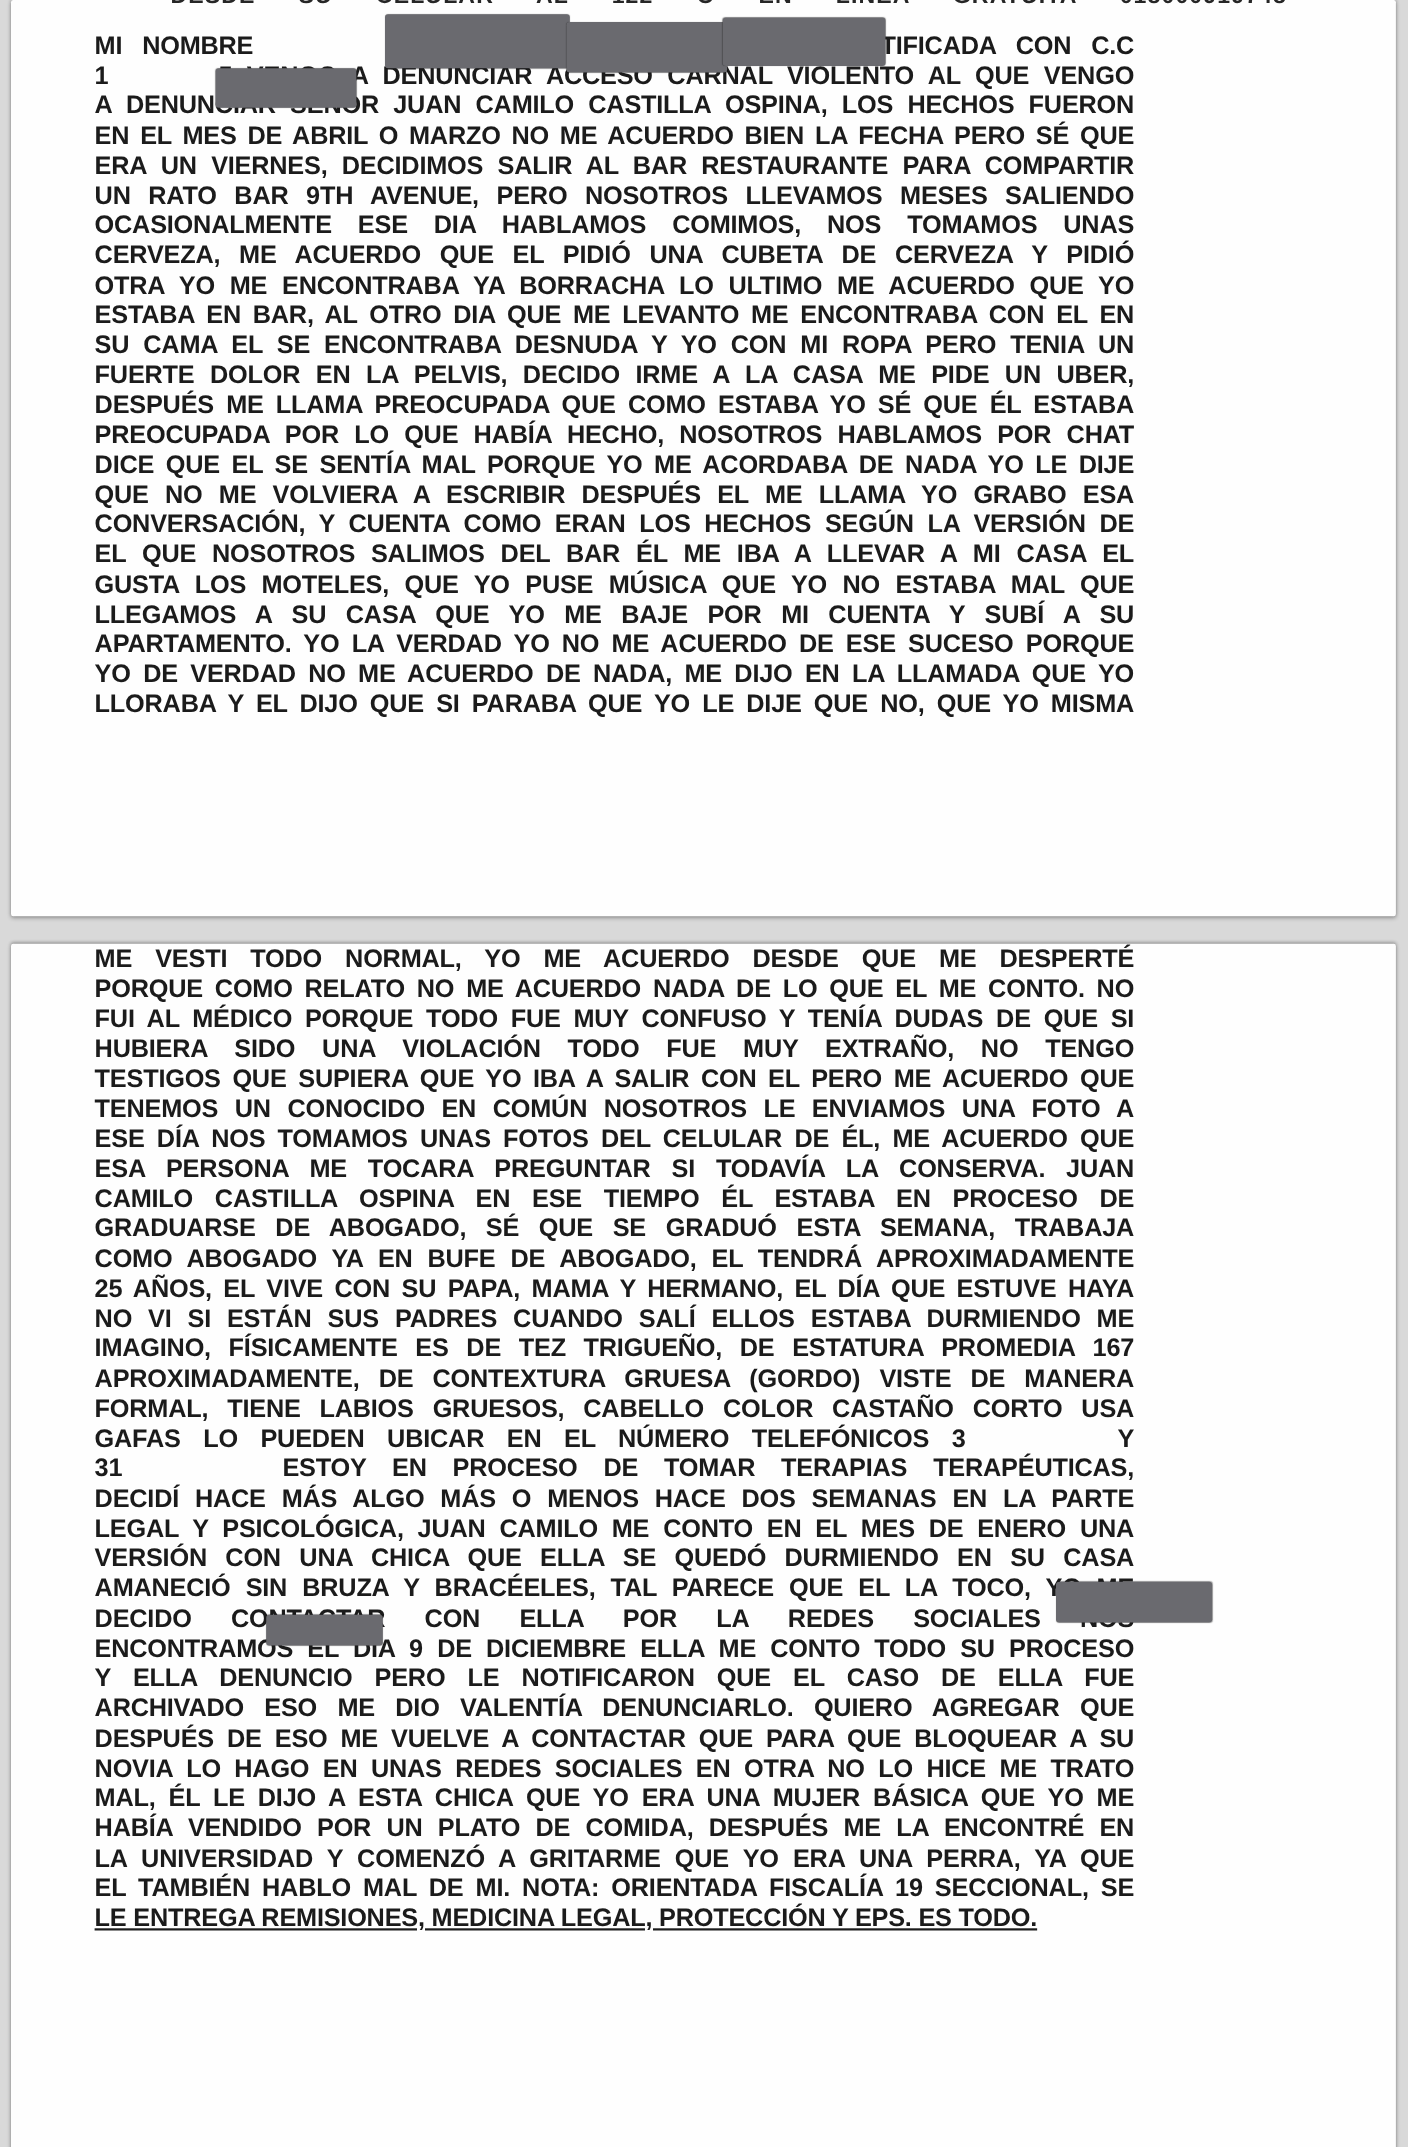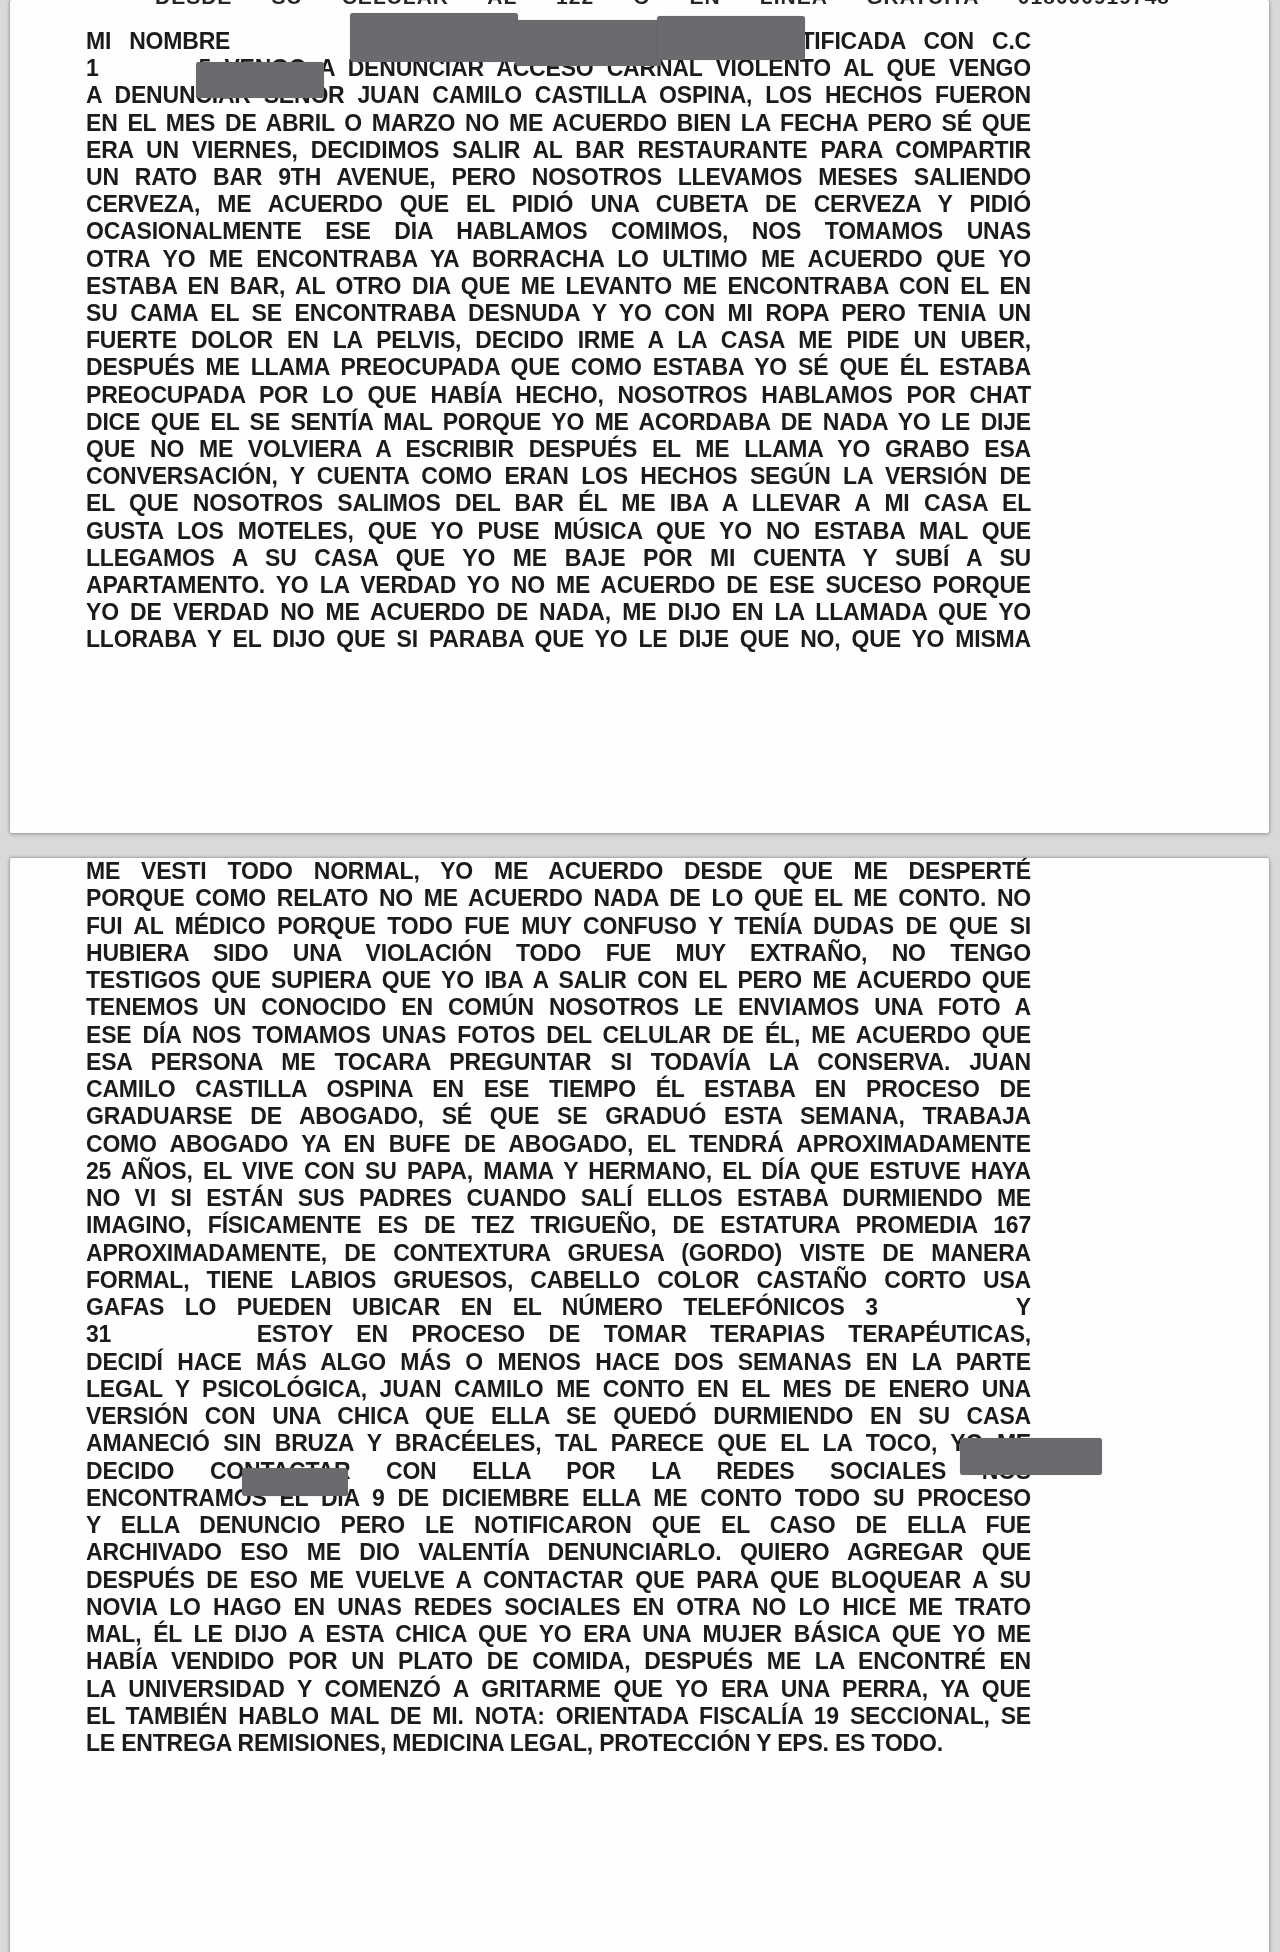--- a/index.html
+++ b/index.html
@@ -23,21 +23,21 @@
     margin-left:76px;width:945px;
     color:var(--ink,#1b1b1b);
     font-size:23px;font-weight:700;letter-spacing:-0.2px;
   }
   .p1col{padding-top:28px;line-height:27.2px;}
   .p2col{line-height:27.25px;}
   .tline{
     text-align:justify;text-align-last:justify;
     white-space:normal;
   }
-  .tline.nojust{text-align-last:left;}
+  .tline.nojust{text-align-last:left;text-decoration:underline;}
   .rspace{display:inline-block;height:2px;}
   .topline{
     position:absolute;top:-15px;left:145px;width:1015px;
     color:#262626;font-size:21px;font-weight:700;letter-spacing:1px;
     word-spacing:14px;
     text-align:justify;text-align-last:justify;
     white-space:nowrap;overflow:hidden;
   }
   .redact{
     position:absolute;
@@ -60,22 +60,22 @@
 <div class="page page1">
   <div class="topline">DESDE SU CELULAR AL 122 O EN LINEA GRATUITA 018000919748</div>
   <div class="textcol p1col">
 
   <div class="tline">MI NOMBRE <span class="rspace" style="width: 480px;"></span> IDENTIFICADA CON C.C</div>
       <div class="tline">1<span class="rspace" style="width: 100px;"></span>5 VENGO A DENUNCIAR ACCESO CARNAL VIOLENTO AL QUE VENGO</div>
       <div class="tline">A DENUNCIAR SEÑOR JUAN CAMILO CASTILLA OSPINA, LOS HECHOS FUERON</div>
       <div class="tline">EN EL MES DE ABRIL O MARZO NO ME ACUERDO BIEN LA FECHA PERO SÉ QUE</div>
       <div class="tline">ERA UN VIERNES, DECIDIMOS SALIR AL BAR RESTAURANTE PARA COMPARTIR</div>
       <div class="tline">UN RATO BAR 9TH AVENUE, PERO NOSOTROS LLEVAMOS MESES SALIENDO</div>
+      <div class="tline">OCASIONALMENTE ESE DIA HABLAMOS COMIMOS, NOS TOMAMOS UNAS</div>
       <div class="tline">CERVEZA, ME ACUERDO QUE EL PIDIÓ UNA CUBETA DE CERVEZA Y PIDIÓ</div>
-      <div class="tline">OCASIONALMENTE ESE DIA HABLAMOS COMIMOS, NOS TOMAMOS UNAS</div>
       <div class="tline">OTRA YO ME ENCONTRABA YA BORRACHA LO ULTIMO ME ACUERDO QUE YO</div>
       <div class="tline">ESTABA EN BAR, AL OTRO DIA QUE ME LEVANTO ME ENCONTRABA CON EL EN</div>
       <div class="tline">SU CAMA EL SE ENCONTRABA DESNUDA Y YO CON MI ROPA PERO TENIA UN</div>
       <div class="tline">FUERTE DOLOR EN LA PELVIS, DECIDO IRME A LA CASA ME PIDE UN UBER,</div>
       <div class="tline">DESPUÉS ME LLAMA PREOCUPADA QUE COMO ESTABA YO SÉ QUE ÉL ESTABA</div>
       <div class="tline">PREOCUPADA POR LO QUE HABÍA HECHO, NOSOTROS HABLAMOS POR CHAT</div>
       <div class="tline">DICE QUE EL SE SENTÍA MAL PORQUE YO ME ACORDABA DE NADA YO LE DIJE</div>
       <div class="tline">QUE NO ME VOLVIERA A ESCRIBIR DESPUÉS EL ME LLAMA YO GRABO ESA</div>
       <div class="tline">CONVERSACIÓN, Y CUENTA COMO ERAN LOS HECHOS SEGÚN LA VERSIÓN DE</div>
       <div class="tline">EL QUE NOSOTROS SALIMOS DEL BAR ÉL ME IBA A LLEVAR A MI CASA EL</div>

